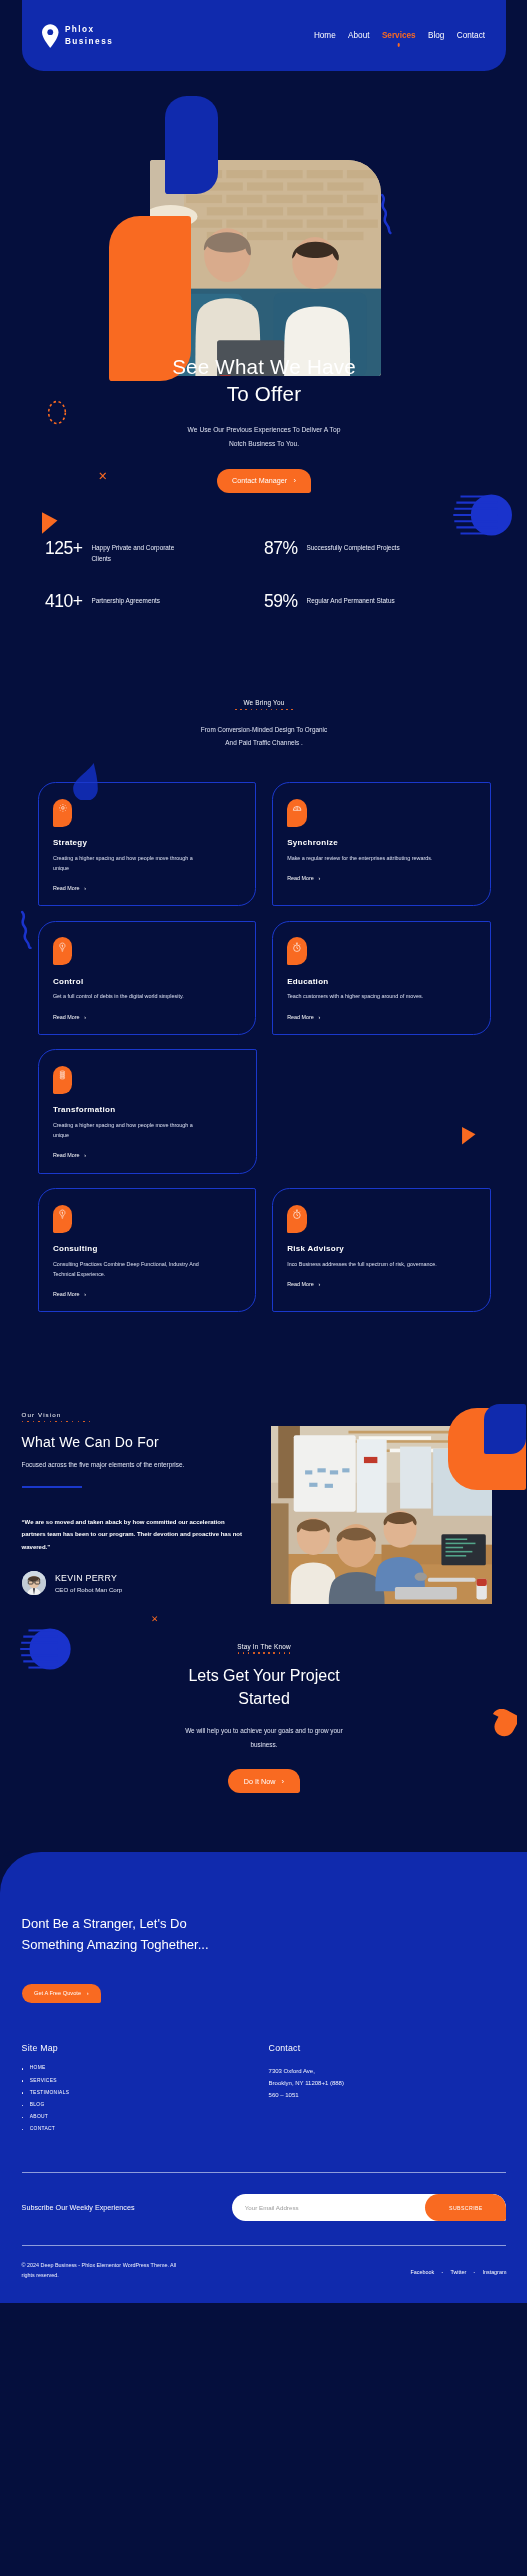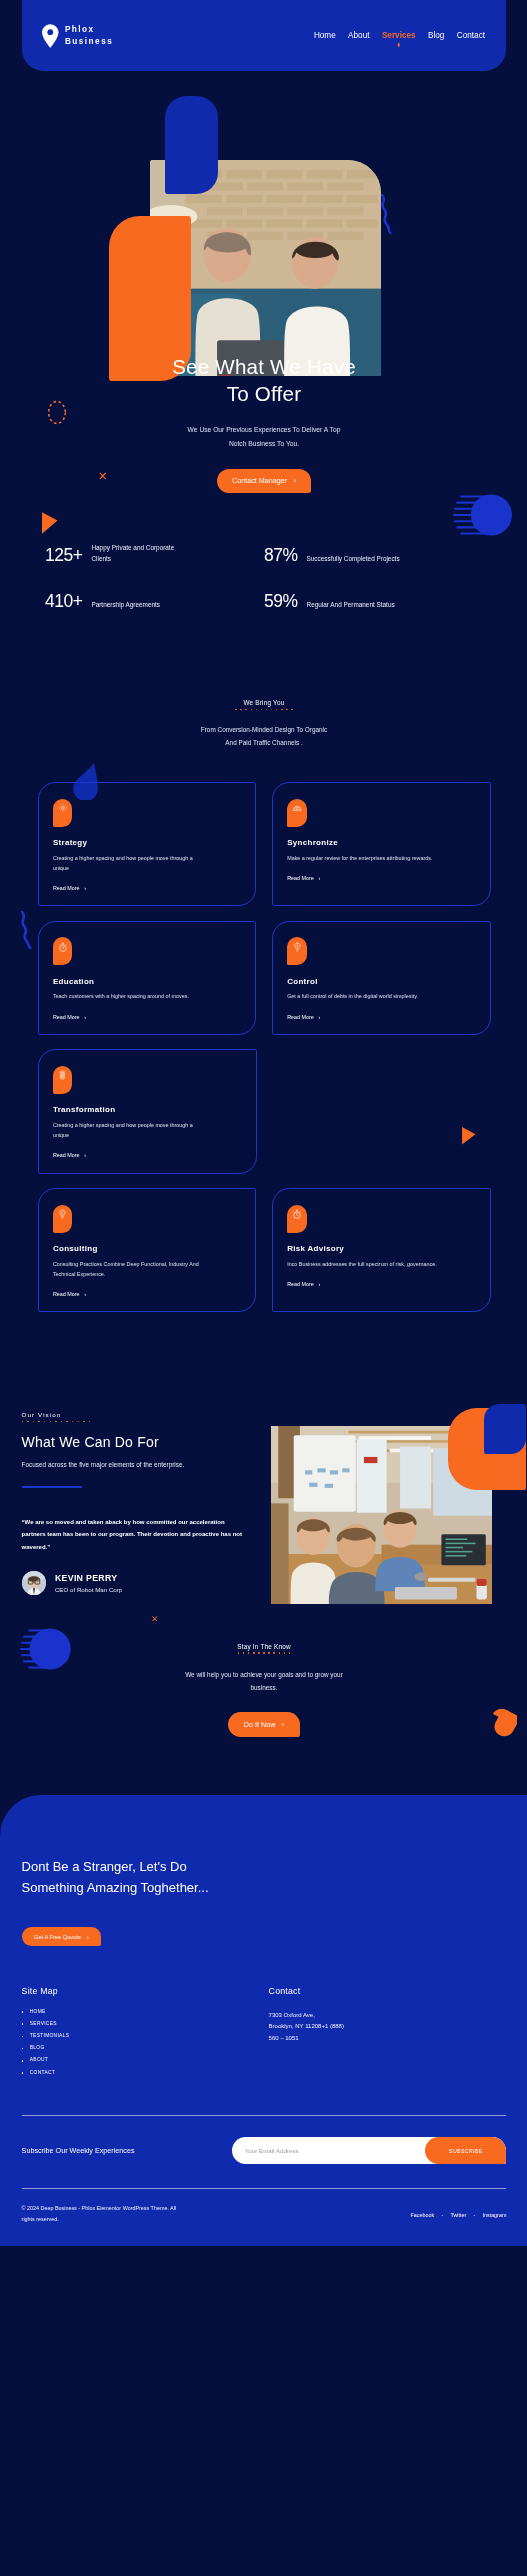--- a/index.html
+++ b/index.html
@@ -66,21 +66,21 @@
     padding:7.7px 15.5px;
     border-top-left-radius:17.5px; border-top-right-radius:17.5px;
     border-bottom-left-radius:17.5px; border-bottom-right-radius:3.1px;
   }
   .btn-orange .chev { font-size:7.7px; }
   .hero-cta { margin-top:17.5px; }
 
   
   .stats { margin:47px auto 0; width:438px; position:relative; z-index:4; }
   .stats-row { display:flex; margin-bottom:28px; }
-  .stat { width:50%; display:flex; align-items:flex-end; gap:9px; }
+  .stat { width:50%; display:flex; align-items:flex-start; gap:9px; }
   .stat-num { font-size:17.5px; font-weight:400; line-height:1; letter-spacing:-0.5px; white-space:nowrap; }
   .stat-label { font-size:6.4px; line-height:1.75; color:#eceffa; max-width:98px; padding-top:2.1px; }
 
   
   .services { position:relative; padding-top:61px; }
   .eyebrow-block { text-align:center; position:relative; z-index:4; }
   .eyebrow { font-size:6.4px; letter-spacing:0.2px; color:#fff; }
   .eyebrow-dots { display:flex; justify-content:center; gap:3.6px; margin-top:2.6px; }
   .eyebrow-dots i { width:1.5px; height:1.5px; border-radius:50%; background:#f96a21; display:block; }
   .sec-title { margin-top:11.3px; font-size:16px; font-weight:400; line-height:1.42; text-align:center; }
@@ -117,21 +117,21 @@
   .vision-eyebrow { font-size:6.2px; letter-spacing:1.1px; color:#fff; }
   .vision-dots { display:flex; gap:4.1px; margin-top:2.6px; }
   .vision-dots i { width:1.5px; height:1.5px; border-radius:50%; background:#f96a21; display:block; }
   .vision-title { margin-top:12px; font-size:14px; font-weight:400; letter-spacing:0.2px; }
   .vision-sub { margin-top:10.8px; font-size:6.4px; color:#e4e8f6; }
   .vision-rule { margin-top:18px; width:60px; height:1.5px; background:#1a38cc; }
   .vision-quote { margin-top:28px; font-size:6px; font-weight:700; line-height:2.1; max-width:232px; }
   .vision-person { margin-top:17.5px; display:flex; align-items:center; gap:9.3px; }
   .avatar { width:24px; height:24px; border-radius:50%; overflow:hidden; background:#9fb0c4; flex:none; }
   .avatar svg { display:block; }
-  .person-name { font-size:8.8px; letter-spacing:0.3px;font-weight:bold; }
+  .person-name { font-size:8.8px; letter-spacing:0.3px; }
   .person-role { margin-top:2.6px; font-size:6.2px; color:#e4e8f6; }
 
   .vision-right { position:relative; width:285px; }
   .vision-photo {
     position:absolute; left:29px; top:76px; width:221px; height:178px; overflow:hidden;
     background:#8b8377;
   }
   .vision-photo svg { display:block; width:100%; height:100%; }
   .v-orange {
     position:absolute; left:206px; top:58px; width:78px; height:82px; background:#f96a21;
@@ -428,43 +428,43 @@
           <a class="read-more" href="#">
             <span>Read More</span>
             <span>›</span>
           </a>
         </div>
       </div>
 
       <div class="card-row">
         <div class="card">
           <div class="card-icon">
+            <svg width="8.8" height="10.3" viewBox="0 0 24 26" fill="none" stroke="#fff" stroke-width="1.6">
+              <path d="M12 1.6a7.2 7.2 0 00-4.4 12.9c.8.7 1.2 1.5 1.2 2.4v1.3h6.4v-1.3c0-.9.4-1.7 1.2-2.4A7.2 7.2 0 0012 1.6z"></path>
+              <path d="M9.4 21h5.2M10.2 24h3.6M12 6v8M12 9l2-2M12 11l-2-2"></path>
+            </svg>
+          </div>
+          <div class="card-title">Control</div>
+          <div class="card-desc">Get a full control of debts in the digital world simplesity.</div>
+          <a class="read-more" href="#">
+            <span>Read More</span>
+            <span>›</span>
+          </a>
+        </div>
+
+        <div class="card">
+          <div class="card-icon">
             <svg width="9.8" height="10.8" viewBox="0 0 24 26" fill="none" stroke="#fff" stroke-width="1.6">
               <circle cx="12" cy="15" r="8"></circle>
                 <path d="M12 10.5V15l3 1.8"></path>
               <path d="M9.5 2.5h5M12 2.5v4.2M6.5 8 4.6 6M17.5 8l1.9-2"></path>
             </svg>
           </div>
           <div class="card-title">Education</div>
           <div class="card-desc">Teach customers with a higher spacing around of moves.</div>
-          <a class="read-more" href="#">
-            <span>Read More</span>
-            <span>›</span>
-          </a>
-        </div>
-
-        <div class="card">
-          <div class="card-icon">
-            <svg width="8.8" height="10.3" viewBox="0 0 24 26" fill="none" stroke="#fff" stroke-width="1.6">
-              <path d="M12 1.6a7.2 7.2 0 00-4.4 12.9c.8.7 1.2 1.5 1.2 2.4v1.3h6.4v-1.3c0-.9.4-1.7 1.2-2.4A7.2 7.2 0 0012 1.6z"></path>
-              <path d="M9.4 21h5.2M10.2 24h3.6M12 6v8M12 9l2-2M12 11l-2-2"></path>
-            </svg>
-          </div>
-          <div class="card-title">Control</div>
-          <div class="card-desc">Get a full control of debts in the digital world simplesity.</div>
           <a class="read-more" href="#">
             <span>Read More</span>
             <span>›</span>
           </a>
         </div>
       </div>
 
       <div class="card-row">
         <div class="card">
           <div class="card-icon">
@@ -651,20 +651,24 @@
           <i></i>
           <i></i>
           <i></i>
           <i></i>
           <i></i>
           <i></i>
           <i></i>
           <i></i>
       </div>
     </div>
+    <h2 class="cta-title">
+      <span>Lets Get Your Project</span><br>
+      <span>Started</span>
+    </h2>
     <p class="cta-sub">
       <span>We will help you to achieve your goals and to grow your</span><br>
       <span>business.</span>
     </p>
     <div class="cta-btn-wrap">
       <button class="btn-orange">
         <span>Do It Now</span>
         <span class="chev">›</span>
       </button>
     </div>

